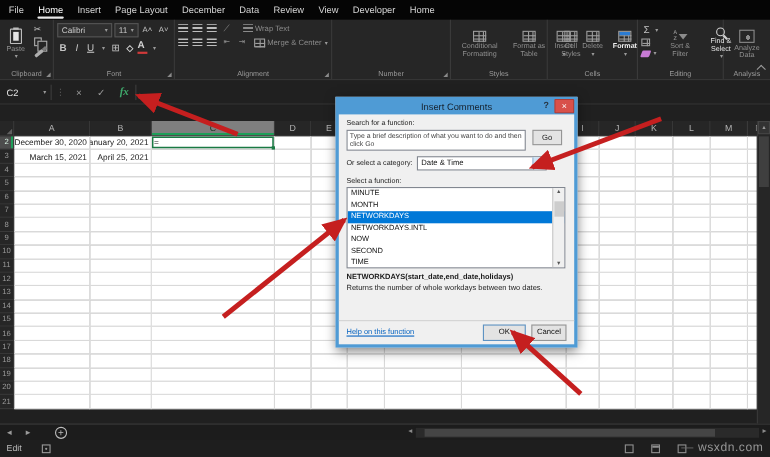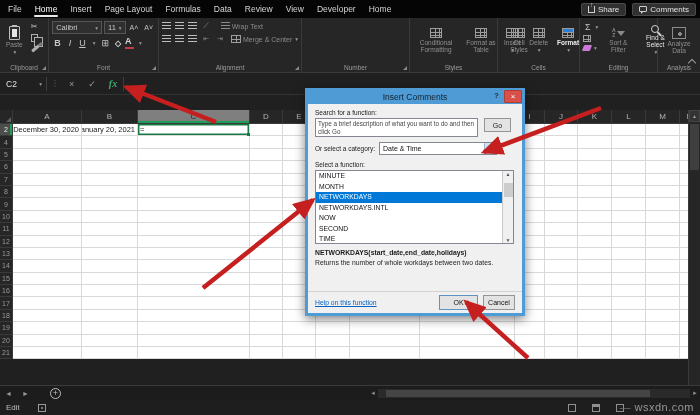--- a/index.html
+++ b/index.html
@@ -143,37 +143,27 @@
 <body>
 
 <div class="stage">
 
   <div class="titlebar">
     <div class="menu-tabs">
         <div class="menu-tab">File</div>
         <div class="menu-tab active">Home</div>
         <div class="menu-tab">Insert</div>
         <div class="menu-tab">Page Layout</div>
-        <div class="menu-tab">Formulas</div>
+        <div class="menu-tab">December</div>
         <div class="menu-tab">Data</div>
         <div class="menu-tab">Review</div>
         <div class="menu-tab">View</div>
         <div class="menu-tab">Developer</div>
         <div class="menu-tab">Home</div>
       </div>
-    <div class="tb-right">
-      <div class="chip">
-        <span class="i-share"></span>
-        <span>Share</span>
-      </div>
-      <div class="chip">
-        <span class="i-comment"></span>
-        <span>Comments</span>
-      </div>
-    </div>
   </div>
 
   <div class="ribbon">
 
     <div class="rgroup" style="width:55px">
       <div class="btn-v lit">
         <span class="i-clip"></span>
         <span>Paste</span>
         <span class="caret">▾</span>
       </div>
@@ -373,20 +363,37 @@
           <div class="cell" style="width: 70px;"></div>
           <div class="cell" style="width: 95px;"></div>
           <div class="cell" style="width: 30px;"></div>
           <div class="cell" style="width: 33px;"></div>
           <div class="cell" style="width: 34px;"></div>
           <div class="cell" style="width: 34px;"></div>
           <div class="cell" style="width: 34px;"></div>
           <div class="cell" style="width: 20px;"></div>
         </div>
         <div class="grow" style="height: 12.4px;">
+          <div class="rhead">3</div>
+          <div class="cell r" style="width: 69px;">March 15, 2021</div>
+          <div class="cell r" style="width: 56px;">April 25, 2021</div>
+          <div class="cell" style="width: 112px;"></div>
+          <div class="cell" style="width: 33px;"></div>
+          <div class="cell" style="width: 33px;"></div>
+          <div class="cell" style="width: 34px;"></div>
+          <div class="cell" style="width: 70px;"></div>
+          <div class="cell" style="width: 95px;"></div>
+          <div class="cell" style="width: 30px;"></div>
+          <div class="cell" style="width: 33px;"></div>
+          <div class="cell" style="width: 34px;"></div>
+          <div class="cell" style="width: 34px;"></div>
+          <div class="cell" style="width: 34px;"></div>
+          <div class="cell" style="width: 20px;"></div>
+        </div>
+        <div class="grow" style="height: 12.4px;">
           <div class="rhead">4</div>
           <div class="cell" style="width: 69px;"></div>
           <div class="cell" style="width: 56px;"></div>
           <div class="cell" style="width: 112px;"></div>
           <div class="cell" style="width: 33px;"></div>
           <div class="cell" style="width: 33px;"></div>
           <div class="cell" style="width: 34px;"></div>
           <div class="cell" style="width: 70px;"></div>
           <div class="cell" style="width: 95px;"></div>
           <div class="cell" style="width: 30px;"></div>

